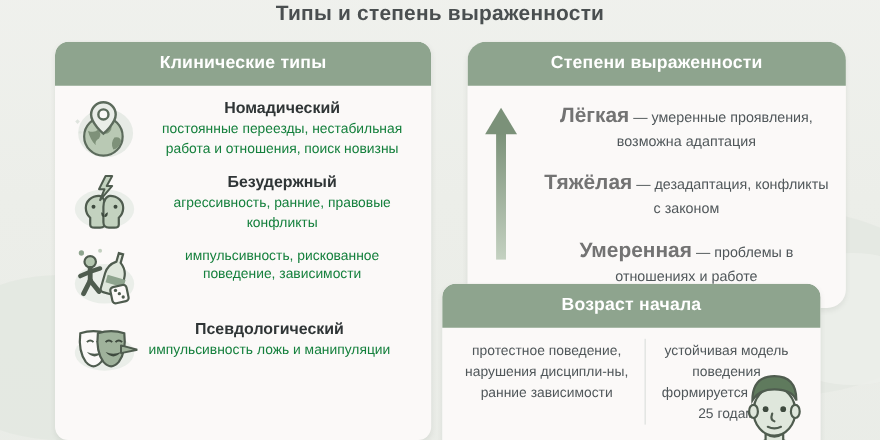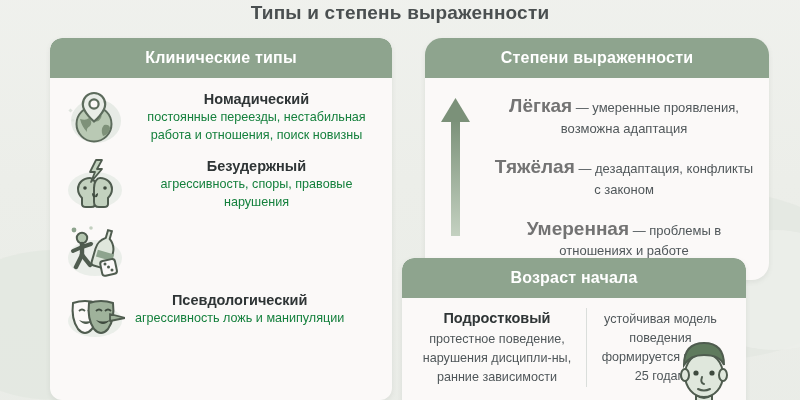--- a/index.html
+++ b/index.html
@@ -191,21 +191,21 @@
           <path d="M34 20 c7 0 12 5 12 11 0 4-2 7-4 9 l0 6 c0 2-2 3-4 3 l-5 0 c-3 0-5-2-5-5 l0-14 c0-6 3-10 6-10z" fill="#c3d2bf" stroke="#4f5c4f" stroke-width="2"></path>
           <circle cx="19" cy="30" r="1.8" fill="#3e4a3e"></circle>
           <circle cx="39" cy="30" r="1.8" fill="#3e4a3e"></circle>
           <path d="M26 35 q3 1 3 4 q-3 1 -3 -4z" fill="#3e4a3e"></path>
           <path d="M32 35 q-3 1 -3 4 q3 1 3 -4z" fill="#3e4a3e"></path>
           <path d="M30 2 l-6 12 l5 0 l-4 10 l11 -13 l-5 0 l5 -9z" fill="#c3d2bf" stroke="#4f5c4f" stroke-width="1.8" stroke-linejoin="round"></path>
         </svg>
       </div>
       <div class="type-text">
         <div class="type-title">Безудержный</div>
-        <div class="type-desc">агрессивность, споры, правовые нарушения</div>
+        <div class="type-desc">агрессивность, ранние, правовые конфликты</div>
       </div>
     </div>
 
     <div class="type-row">
       <div class="type-icon">
         <svg class="icon-svg" width="60" height="54" viewBox="0 0 60 54">
           <ellipse cx="30" cy="34" rx="27" ry="18" fill="#eaeee9"></ellipse>
           <circle cx="17" cy="14" r="5.2" fill="#b4c6b0" stroke="#4f5c4f" stroke-width="2"></circle>
           <path d="M17 20 l0 11" stroke="#4f5c4f" stroke-width="4.4" stroke-linecap="round"></path>
           <path d="M17 31 l-6 12" stroke="#4f5c4f" stroke-width="4.4" stroke-linecap="round"></path>
@@ -216,41 +216,42 @@
           <path d="M32 28 l17 0 l0 7 l-17 0z" fill="#8ea48e" transform="rotate(16 40 30)"></path>
           <rect x="36" y="36" width="15" height="15" rx="3" fill="#fbf9f8" stroke="#4f5c4f" stroke-width="2" transform="rotate(-12 43 43)"></rect>
           <circle cx="40" cy="40" r="1.5" fill="#4f5c4f"></circle>
           <circle cx="47" cy="46" r="1.5" fill="#4f5c4f"></circle>
           <circle cx="43.5" cy="43" r="1.5" fill="#4f5c4f"></circle>
           <circle cx="9" cy="6" r="2.4" fill="#8ea48e"></circle>
           <circle cx="26" cy="4" r="1.8" fill="#c3d0c0"></circle>
         </svg>
       </div>
       <div class="type-text">
+        <div class="type-desc">импульсивность, рискованное поведение, зависимости</div>
       </div>
     </div>
 
     <div class="type-row">
       <div class="type-icon">
         <svg class="icon-svg" width="60" height="50" viewBox="0 0 60 50">
           <ellipse cx="30" cy="28" rx="27" ry="16" fill="#eaeee9"></ellipse>
           <path d="M8 10 q12 -4 24 0 q2 16 -5 26 q-7 8 -14 0 q-7 -10 -5 -26z" fill="#fbf9f8" stroke="#4f5c4f" stroke-width="2"></path>
           <path d="M14 18 q3 -3 6 0" stroke="#4f5c4f" stroke-width="1.8" fill="none"></path>
           <path d="M23 18 q3 -3 6 0" stroke="#4f5c4f" stroke-width="1.8" fill="none"></path>
           <path d="M14 27 q7 8 14 0 q-7 3 -14 0z" fill="#4f5c4f"></path>
           <path d="M24 10 q12 -4 24 0 q2 16 -5 26 q-7 8 -14 0 q-7 -10 -5 -26z" fill="#9fb29b" stroke="#4f5c4f" stroke-width="2"></path>
           <path d="M31 18 q3 -3 6 0" stroke="#3e4a3e" stroke-width="1.8" fill="none"></path>
           <path d="M40 18 q3 -3 6 0" stroke="#3e4a3e" stroke-width="1.8" fill="none"></path>
           <path d="M31 27 q7 8 14 0 q-7 3 -14 0z" fill="#3e4a3e"></path>
           <path d="M45 21 l15 4 l-15 3 z" fill="#9fb29b" stroke="#4f5c4f" stroke-width="1.8" stroke-linejoin="round"></path>
         </svg>
       </div>
       <div class="type-text">
         <div class="type-title">Псевдологический</div>
-        <div class="type-desc">агрессивность ложь и манипуляции</div>
+        <div class="type-desc">импульсивность ложь и манипуляции</div>
       </div>
     </div>
 
   </div>
 </div>
 
 <div class="card" id="card-severity">
   <div class="card-header">Степени выраженности</div>
   <div class="card-body">
     <div class="sev-wrap">
@@ -295,21 +296,20 @@
       </div>
     </div>
   </div>
 </div>
 
 <div class="card" id="card-age">
   <div class="card-header">Возраст начала</div>
   <div class="card-body">
     <div class="age-cols">
       <div class="age-col left">
-        <div class="age-title">Подростковый</div>
         <div class="age-desc">протестное поведение, нарушения дисципли-ны, ранние зависимости</div>
       </div>
       <div class="age-col right">
         <div class="age-desc">устойчивая модель поведения формируется к 20—25 годам</div>
         <div class="age-face">
           <svg class="icon-svg" width="88" height="86" viewBox="0 0 88 86">
             <path d="M20 86 q2 -18 24 -22 q22 4 24 22 z" fill="#9fb29b" stroke="#4f5c4f" stroke-width="2"></path>
             <path d="M36 60 q8 6 16 0 l0 8 q-8 6 -16 0 z" fill="#dfe7dc" stroke="#4f5c4f" stroke-width="2"></path>
             <ellipse cx="44" cy="40" rx="19" ry="22" fill="#dfe7dc" stroke="#4f5c4f" stroke-width="2"></ellipse>
             <ellipse cx="25" cy="40" rx="4" ry="6" fill="#dfe7dc" stroke="#4f5c4f" stroke-width="2"></ellipse>

